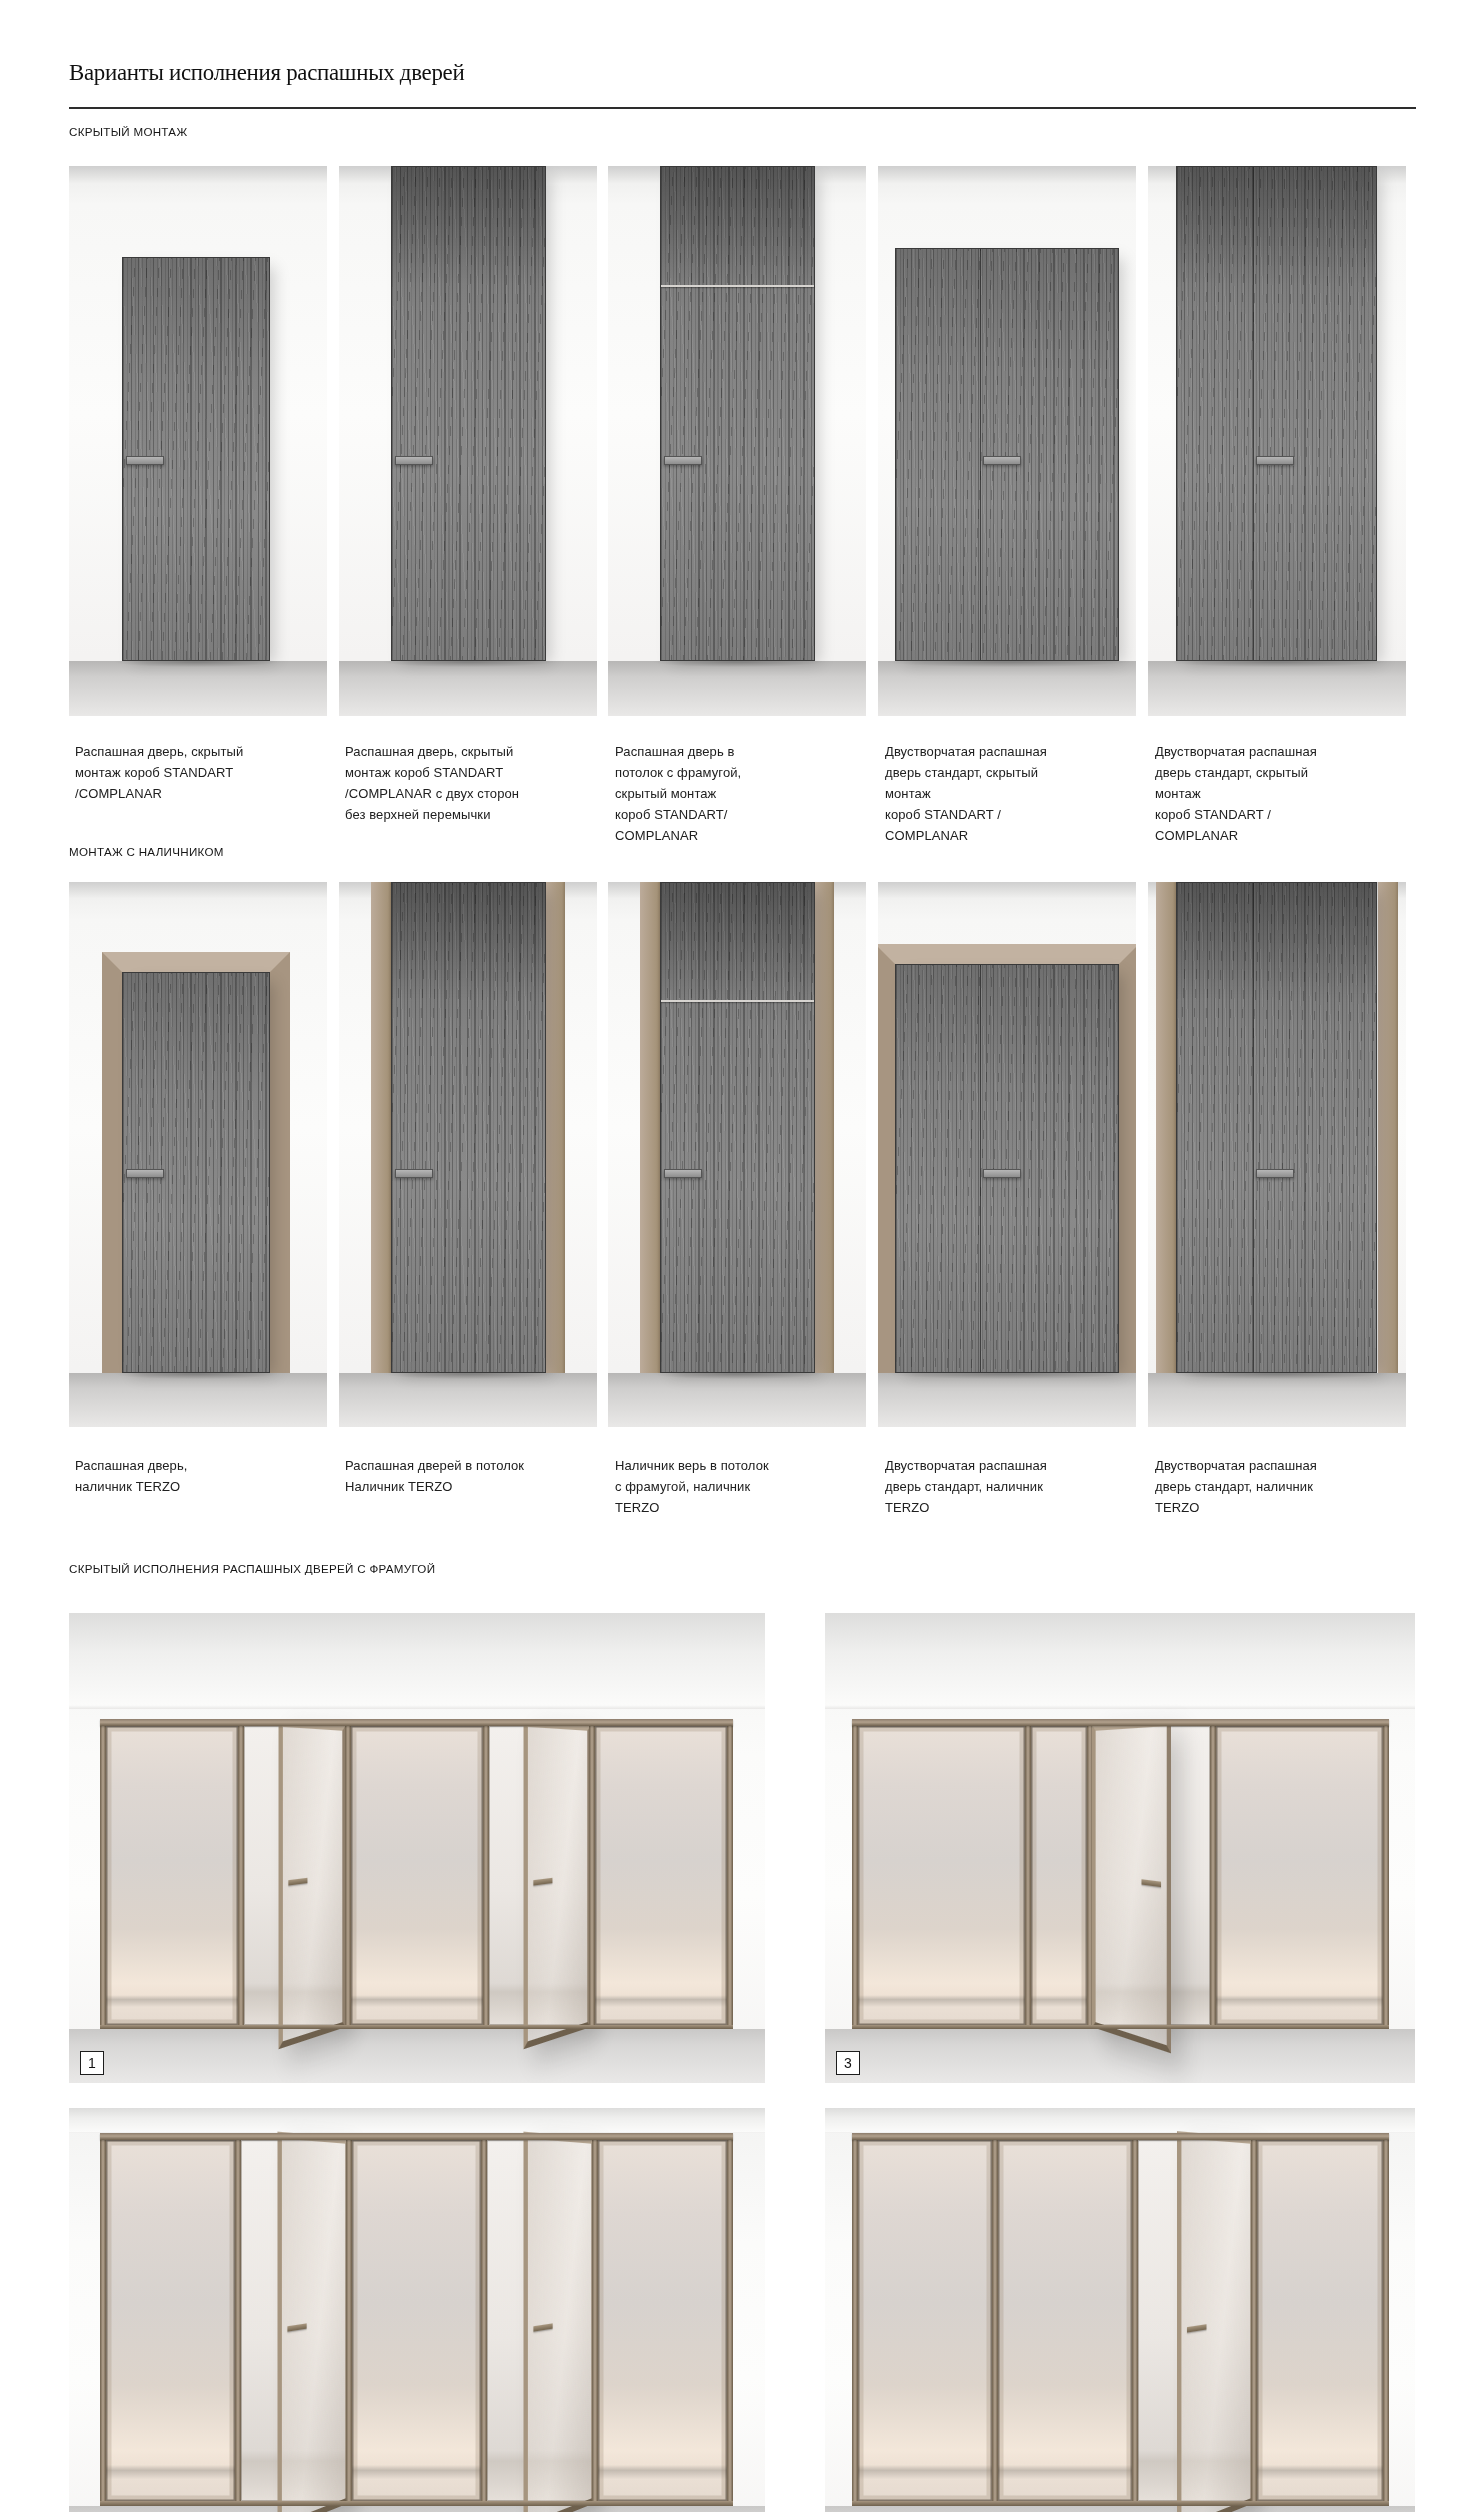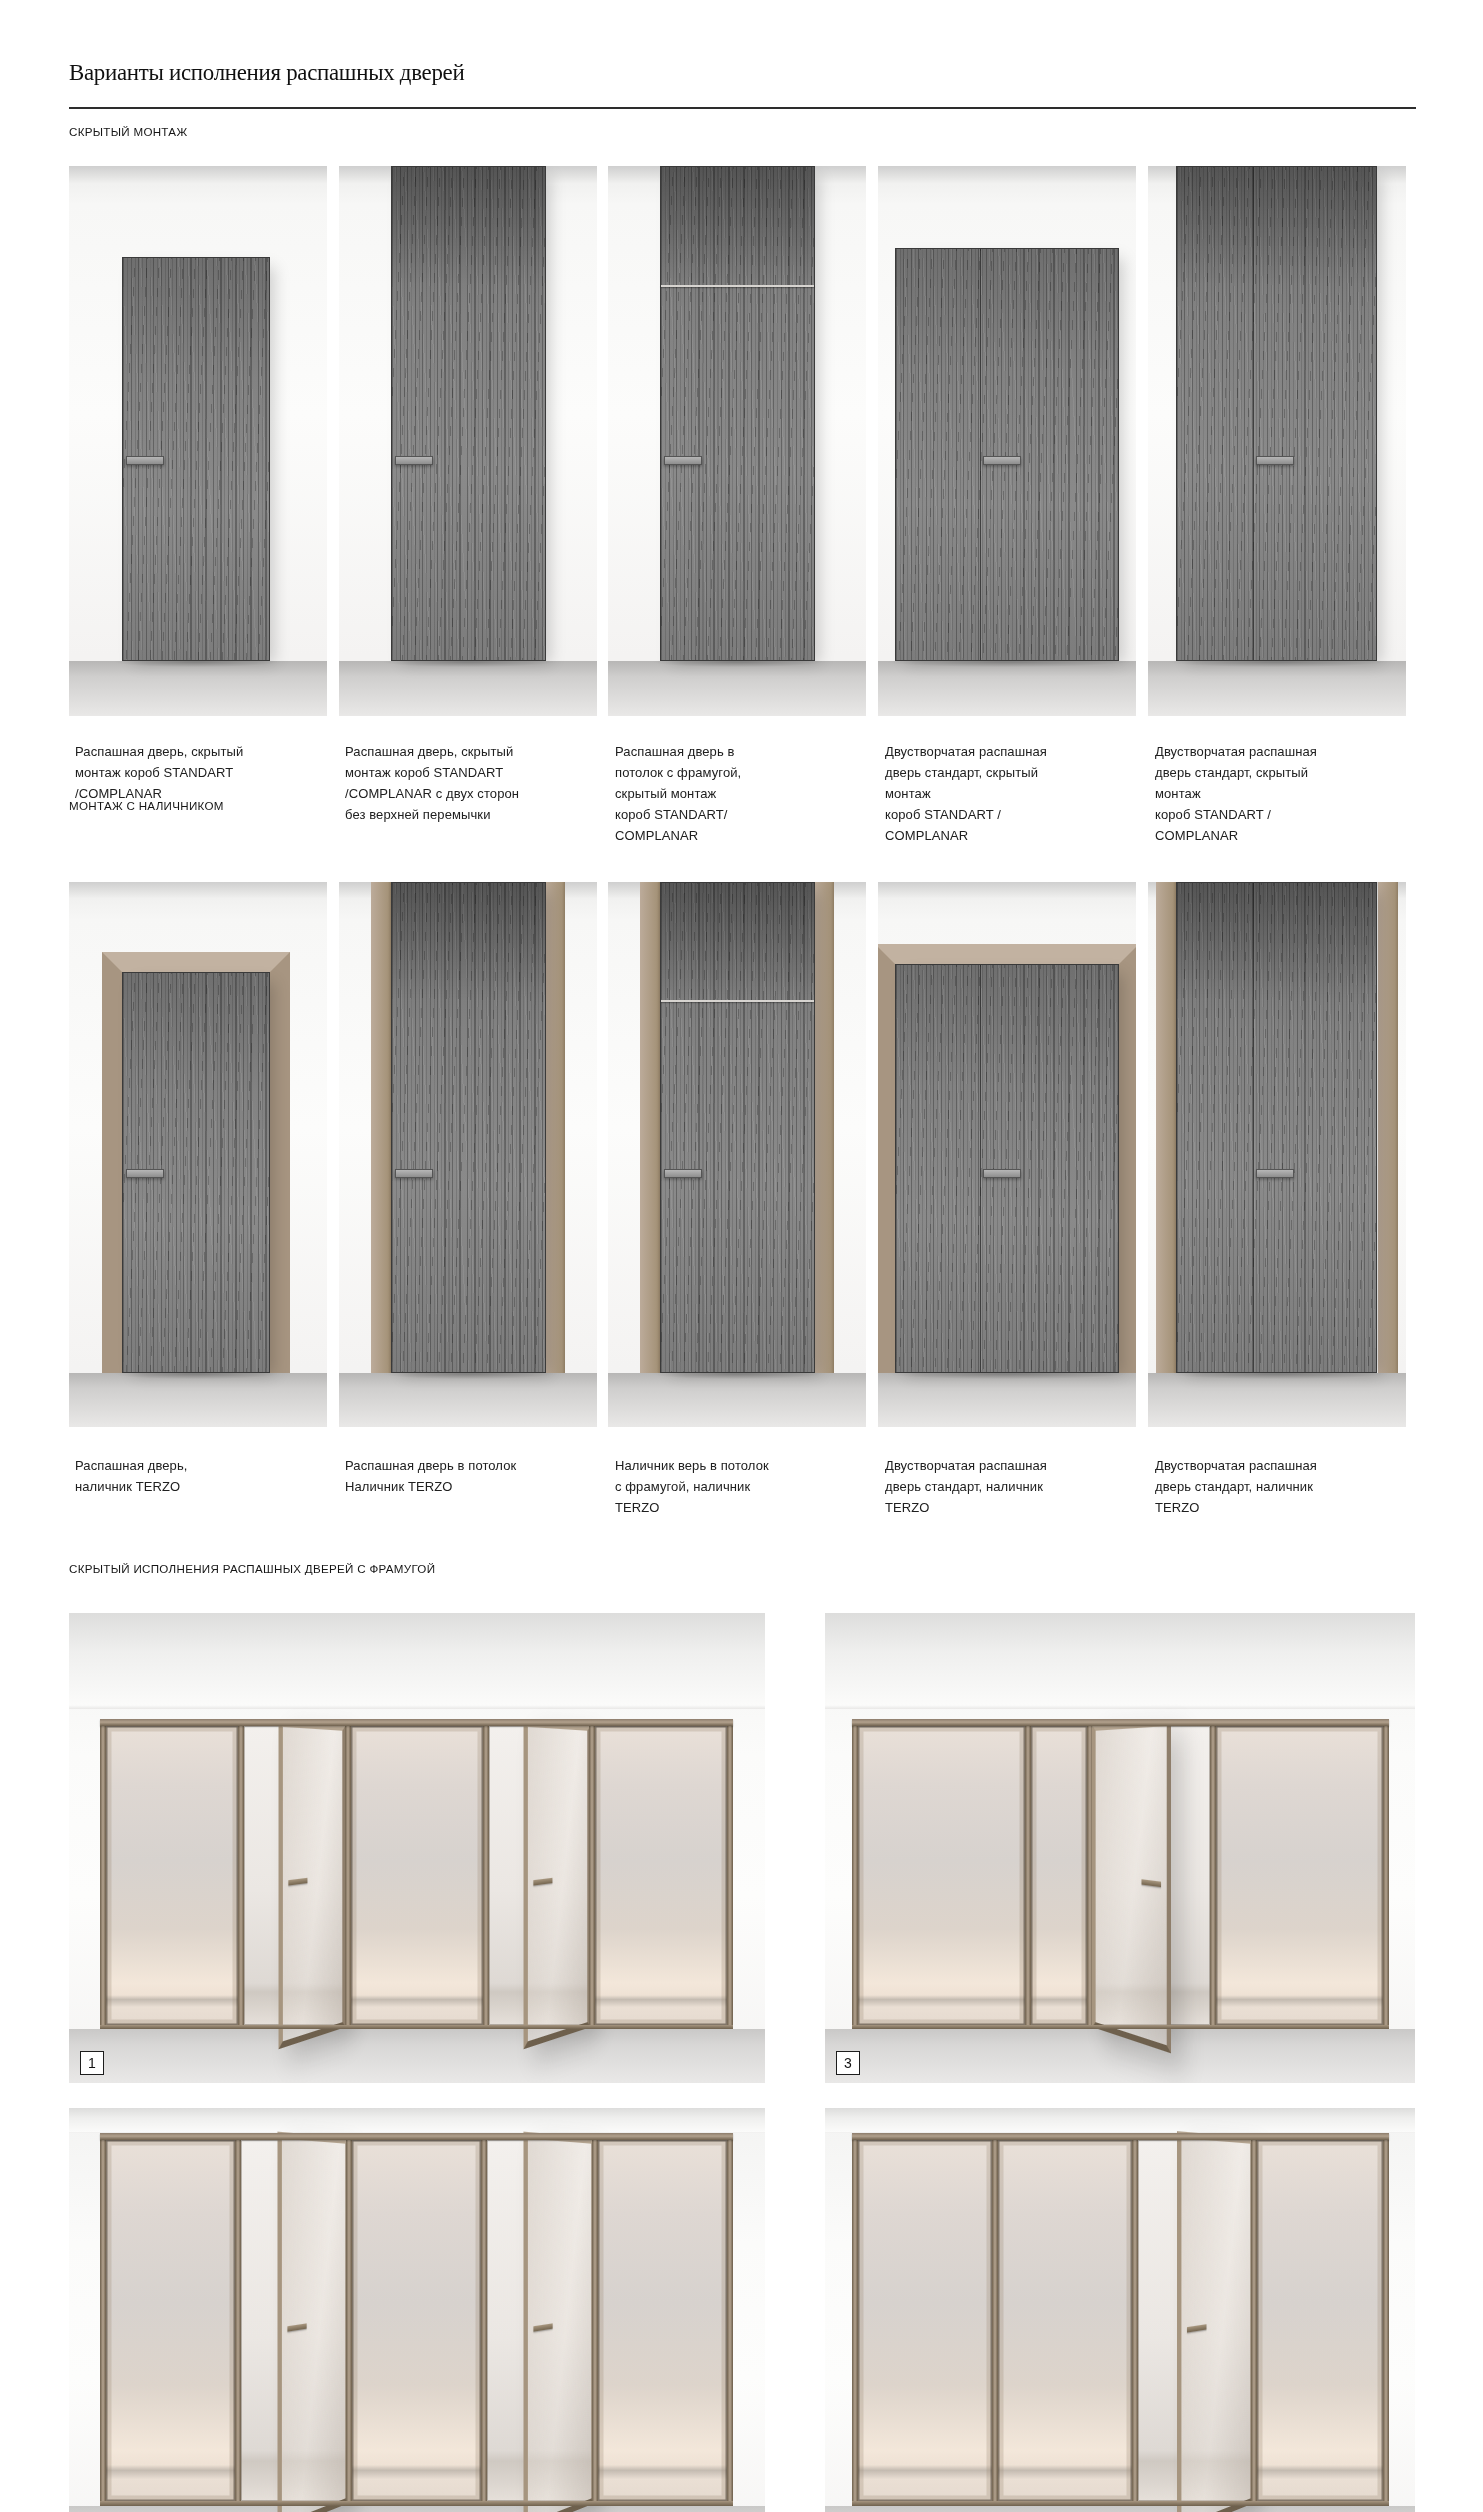--- a/index.html
+++ b/index.html
@@ -137,21 +137,21 @@
 монтаж
 короб STANDART /
 COMPLANAR</div>
       <div class="cap" style="left: 1155px; top: 741px; width: 251px;">Двустворчатая распашная
 дверь стандарт, скрытый
 монтаж
 короб STANDART /
 COMPLANAR</div>
     </div>
 
-  <div class="slabel" style="top:799px;">МОНТАЖ С НАЛИЧНИКОМ</div>
+  <div class="slabel" style="top:845px;">МОНТАЖ С НАЛИЧНИКОМ</div>
   <div id="row-arch">
       <div class="tile" style="left: 69px; top: 882px; width: 258px; height: 545px;">
         <div class="ceil" style="height: 3.2%;"></div>
         <div class="arch-frame" style="left: 33px; top: 70px; width: 188px; height: 421px; border-width: 20px 20px 0px;"></div>
         <div class="floorA"></div>
         <div class="contact" style="left: 46px; top: 487px; width: 162px;"></div>
         <div class="wood" style="left: 53px; top: 90px; width: 148px; height: 401px;"></div>
         <div class="w-handle" style="left: 57px; top: 287px;"></div>
       </div>
       <div class="tile" style="left: 339px; top: 882px; width: 258px; height: 545px;">
@@ -192,21 +192,21 @@
         <div class="contact" style="left: 21px; top: 487px; width: 215px;"></div>
         <div class="wood shade-top" style="left: 28px; top: 0px; width: 201px; height: 491px;">
           <div class="vseam" style="left: 38%;"></div>
         </div>
         <div class="w-handle" style="left: 108px; top: 287px;"></div>
       </div>
     </div>
   <div id="caps-arch">
       <div class="cap" style="left: 75px; top: 1455px; width: 251px;">Распашная дверь,
 наличник TERZO</div>
-      <div class="cap" style="left: 345px; top: 1455px; width: 251px;">Распашная дверь в потолок
+      <div class="cap" style="left: 345px; top: 1455px; width: 251px;">Распашная дверей в потолок
 Наличник TERZO</div>
       <div class="cap" style="left: 615px; top: 1455px; width: 251px;">Наличник верь в потолок
 с фрамугой, наличник
 TERZO</div>
       <div class="cap" style="left: 885px; top: 1455px; width: 251px;">Двустворчатая распашная
 дверь стандарт, наличник
 TERZO</div>
       <div class="cap" style="left: 1155px; top: 1455px; width: 251px;">Двустворчатая распашная
 дверь стандарт, наличник
 TERZO</div>

